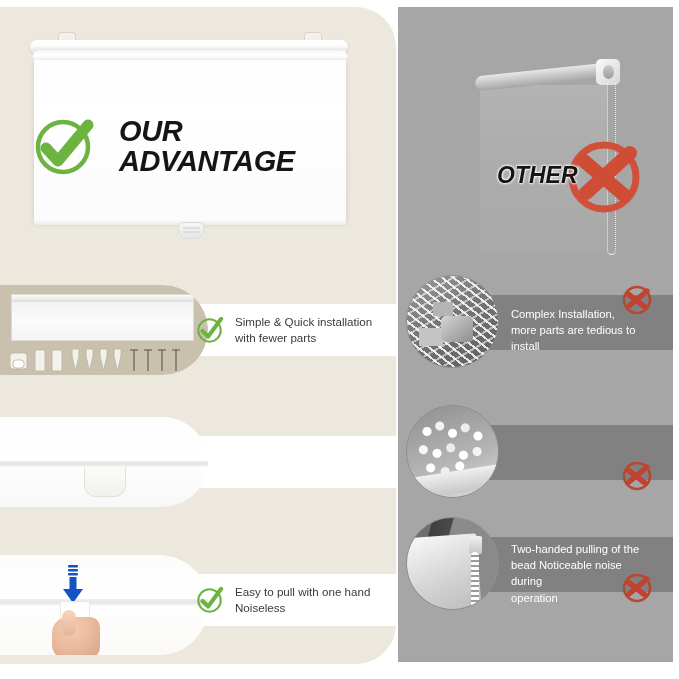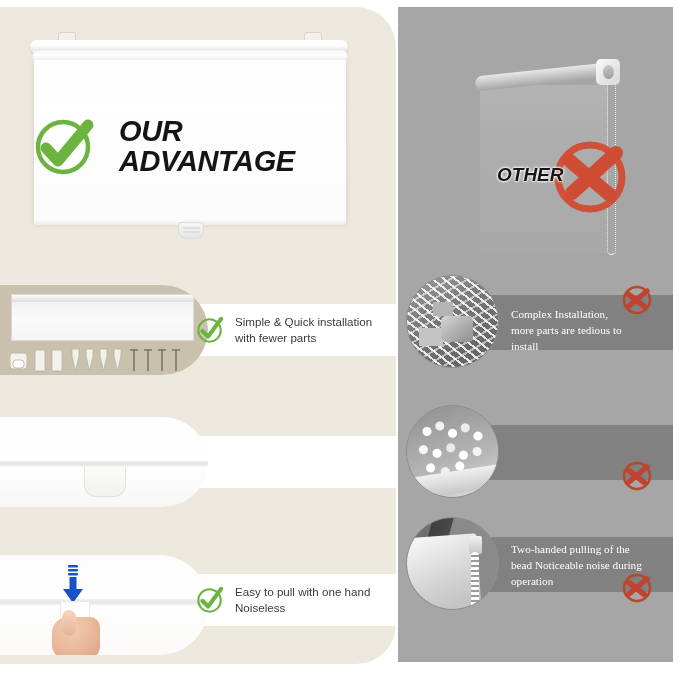--- a/index.html
+++ b/index.html
@@ -263,32 +263,32 @@
     border-radius: 0 0 5px 5px;
   }
 
   .oth-badge {
     position: absolute;
     left: 99px; top: 126px;
     display: flex; align-items: center;
   }
   .oth-title {
     font-weight: bold;
-    font-size: 19px;
+    font-size: 23px;
     font-style: italic;
     color: #151515;
     letter-spacing: 0px;
     text-shadow: 0 0 3px #ffffff, 0 0 3px #ffffff, 0 0 2px #ffffff;
     position: relative;
     z-index: 2;
   }
   .oth-x { width: 84px; height: 84px; margin-left: -16px; }
 
   
-  .r-row { position: absolute; left: 0; width: 245px; font-family: Liberation Serif, serif; }
+  .r-row { position: absolute; left: 0; width: 245px; }
   .r-row-band {
     position: absolute;
     left: 72px; top: 20px;
     width: 203px; height: 55px;
     background: #818181;
   }
   .r-circle {
     position: absolute;
     left: 8px; top: 0;
     width: 93px; height: 93px;

